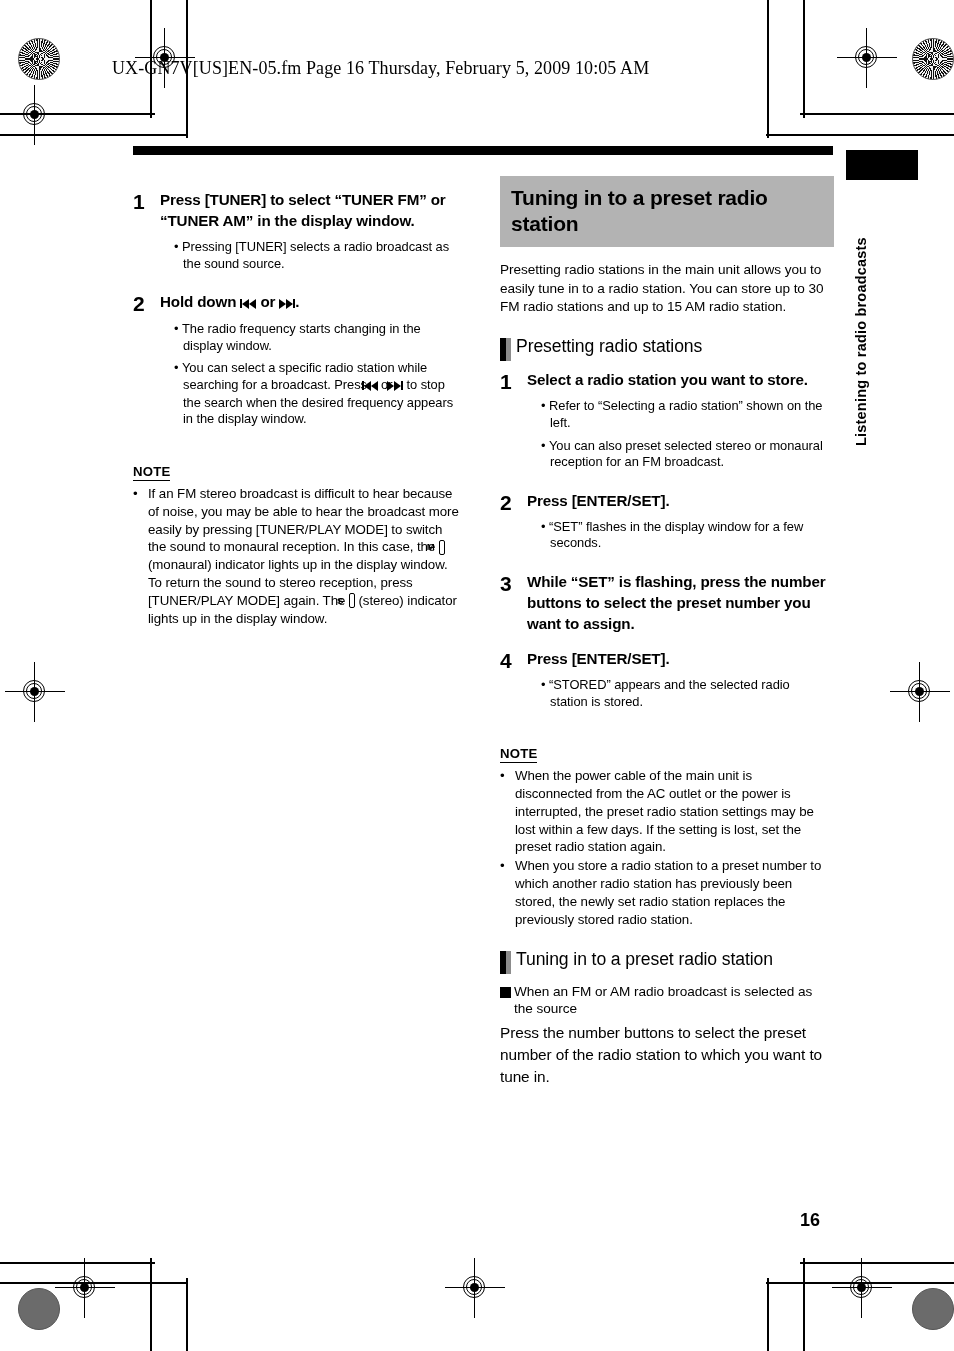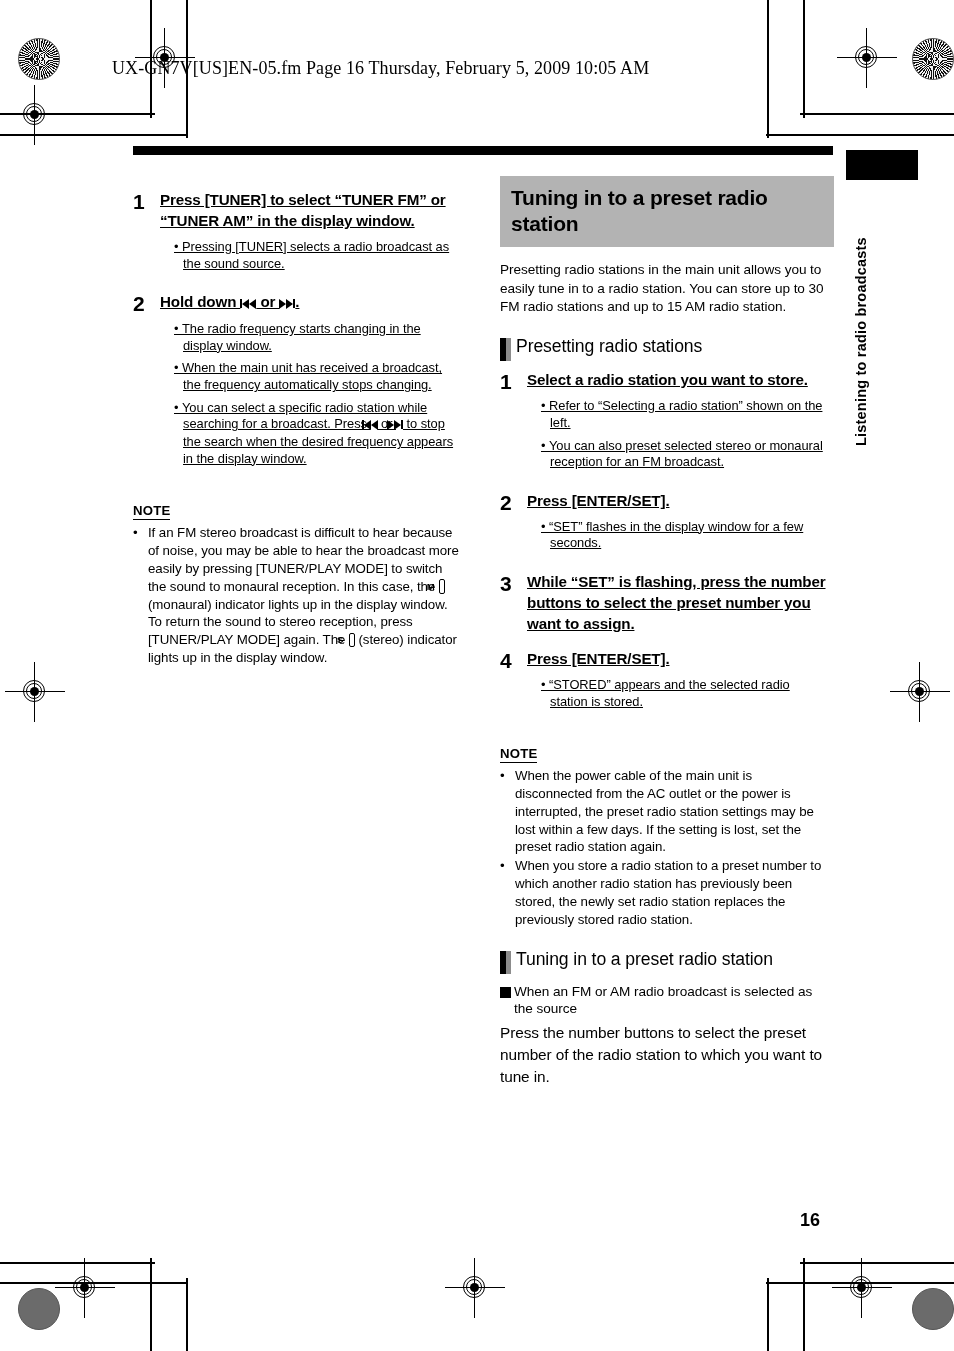--- a/index.html
+++ b/index.html
@@ -123,21 +123,21 @@
     display: flex;
     margin-top: 14px;
   }
   .stepNum {
     font-size: 21px;
     font-weight: bold;
     width: 27px;
     flex: 0 0 27px;
     line-height: 1.1;
   }
-  .stepBody { flex: 1 1 auto; text-decoration: underline; }
+  .stepBody { flex: 1 1 auto; }
   .stepTitle {
     font-size: 15.2px;
     font-weight: bold;
     line-height: 1.38;
     letter-spacing: -0.15px;
   }
 
   ul.bullets {
     list-style: none;
     margin: 7px 0 0 0;
@@ -375,21 +375,20 @@
   </div>
 
   <div class="step">
     <div class="stepNum">2</div>
     <div class="stepBody">
       <div class="stepTitle">
         <span>Hold down </span><span class="glyph-skip-prev"><span class="gbar"></span><span class="gtri-l"></span><span class="gtri-l"></span></span><span> or </span><span class="glyph-skip-next"><span class="gtri-r"></span><span class="gtri-r"></span><span class="gbar"></span></span><span>.</span>
       </div>
       <ul class="bullets">
         <li>The radio frequency starts changing in the display window.</li>
-        <li>When the main unit has received a broadcast, the frequency automatically stops changing.</li>
         <li><span>You can select a specific radio station while searching for a broadcast. Press </span><span class="glyph-skip-prev"><span class="gbar"></span><span class="gtri-l"></span><span class="gtri-l"></span></span><span> or </span><span class="glyph-skip-next"><span class="gtri-r"></span><span class="gtri-r"></span><span class="gbar"></span></span><span> to stop the search when the desired frequency appears in the display window.</span></li>
       </ul>
     </div>
   </div>
 
   <div class="noteBlock">
     <div><span class="noteTitle">NOTE</span></div>
     <ul class="noteList">
       <li><span>If an FM stereo broadcast is difficult to hear because of noise, you may be able to hear the broadcast more easily by pressing [TUNER/PLAY MODE] to switch the sound to monaural reception. In this case, the </span><span class="boxind">M</span><span> (monaural) indicator lights up in the display window. To return the sound to stereo reception, press [TUNER/PLAY MODE] again. The </span><span class="boxind">S</span><span> (stereo) indicator lights up in the display window.</span></li>
     </ul>

